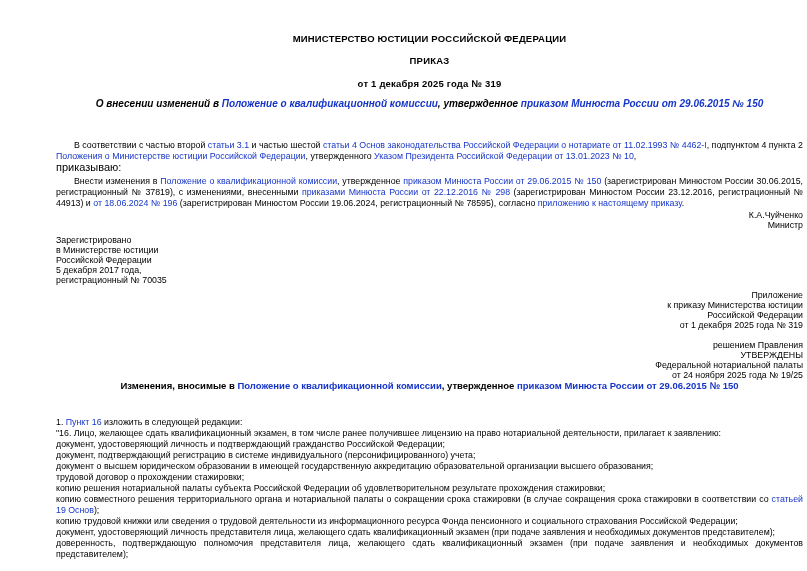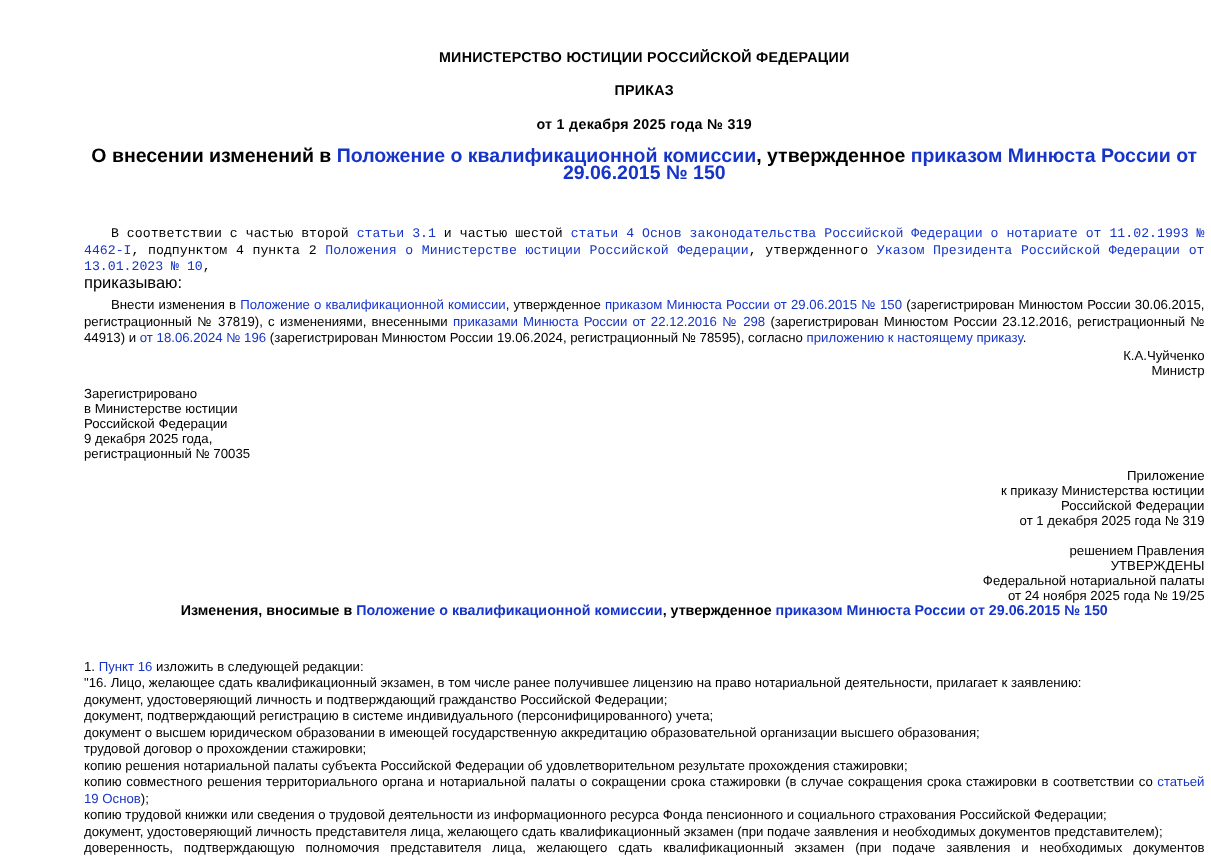--- a/index.html
+++ b/index.html
@@ -10,25 +10,25 @@
     -webkit-font-smoothing:antialiased;
   }
   .page { position:relative; width:807px; height:571px; padding:34px 30px 0 30px; overflow:hidden;margin-left:26px; }
   .center { text-align:center; }
 
   .hdr { font-size:9.5px; line-height:10px; font-weight:bold; letter-spacing:.2px; }
   .hdr-ministry { margin-bottom:12px; }
   .hdr-type     { margin-bottom:13px; }
   .hdr-date     { margin-bottom:9px; }
 
-  .doc-title { font-size:13px; line-height:11px; font-weight:bold; }
+  .doc-title { font-size:10px; line-height:11px; font-weight:bold;font-style:italic; }
 
   .para { font-size:8.8px; line-height:11px; text-align:justify; }
   .para.indent { text-indent:18px; }
-  .preamble { margin-top:31px;font-family:Liberation Mono, monospace; }
+  .preamble { margin-top:31px; }
   .decree-word { font-size:11px; line-height:11px; }
   .order-par { margin-top:3px; }
 
   .sig-block { font-size:8.8px; line-height:10px; text-align:right; margin-top:1px; }
   .small-lines { font-size:8.8px; line-height:10px; }
   .reg-block    { margin-top:5px; }
   .annex-block  { margin-top:5px; text-align:right; }
   .approve-block{ margin-top:10px; text-align:right; }
 
   .changes-title { margin-top:0px; font-size:9.5px; line-height:11px; font-weight:bold; text-align:center; }
@@ -56,21 +56,21 @@
 
   <div class="sig-block">
     <div>К.А.Чуйченко</div>
     <div>Министр</div>
   </div>
 
   <div class="small-lines reg-block">
     <div>Зарегистрировано</div>
     <div>в Министерстве юстиции</div>
     <div>Российской Федерации</div>
-    <div>9 декабря 2025 года,</div>
+    <div>5 декабря 2017 года,</div>
     <div>регистрационный № 70035</div>
   </div>
 
   <div class="small-lines annex-block">
     <div>Приложение</div>
     <div>к приказу Министерства юстиции</div>
     <div>Российской Федерации</div>
     <div>от 1 декабря 2025 года № 319</div>
   </div>
 

